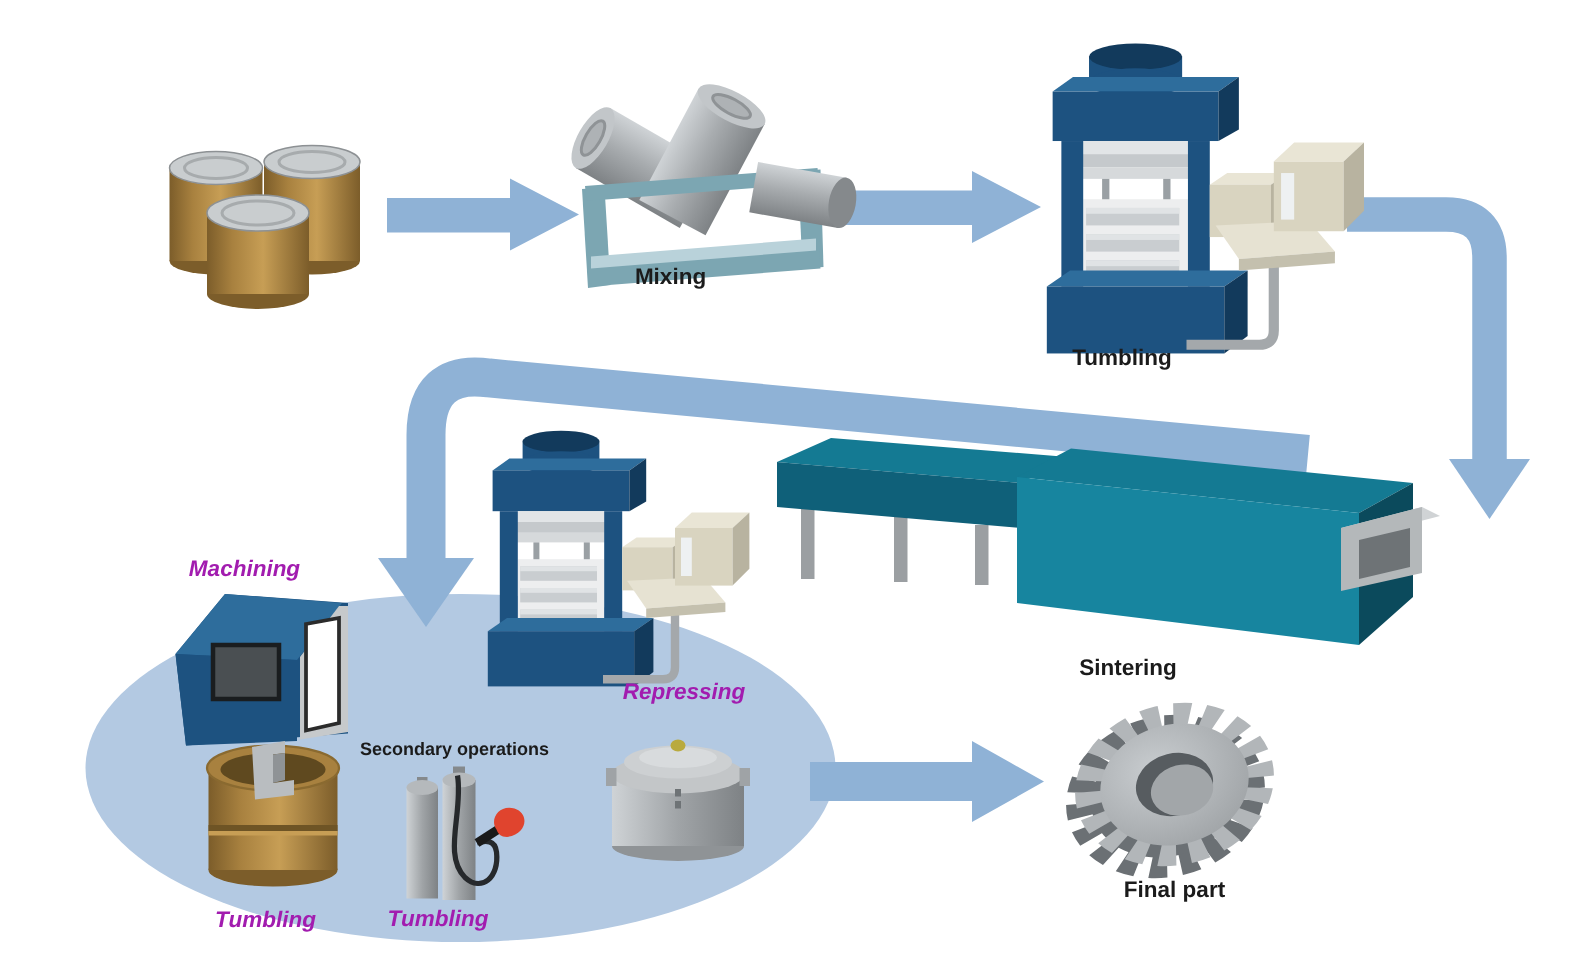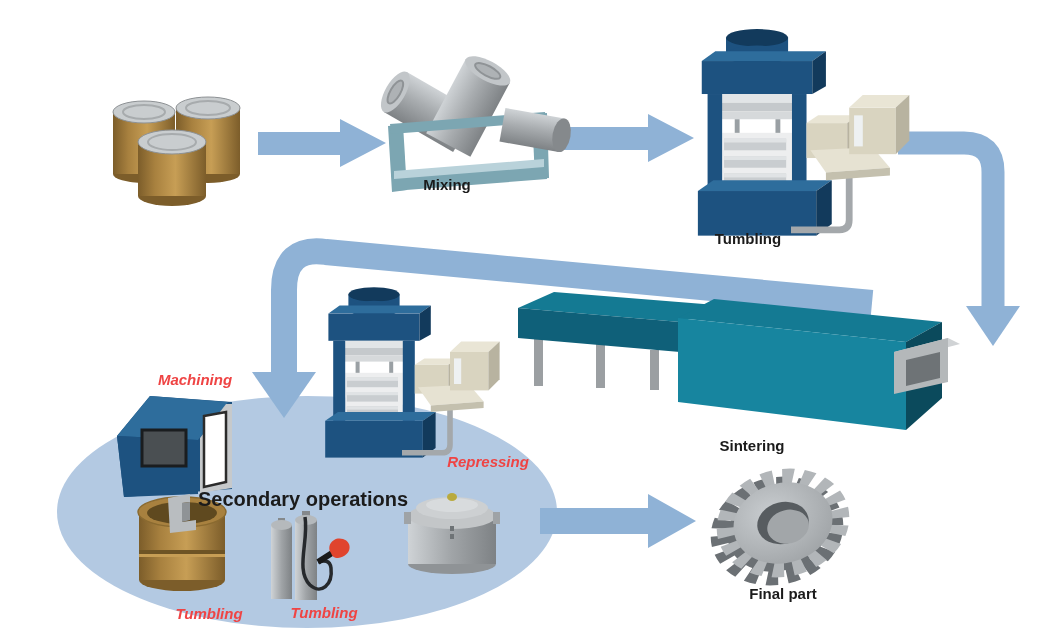--- a/index.html
+++ b/index.html
@@ -17,22 +17,21 @@
     font-weight:700;
     font-size:15px;
     line-height:19px;
     color:#1b1b1b;
     text-align:center;
     white-space:nowrap;
   }
   .label.it{
     font-style:italic;
     font-weight:600;
-    color:#ef4444;
-    margin-left:32px;
+    color:#a21caf;
   }
   .label span{display:block;}
 </style>
 </head>
 <body>
 
 <div class="stage">
 
 <svg class="diagram-svg" width="1059" height="636" viewBox="0 0 1059 636">
   <defs>
@@ -230,21 +229,21 @@
   <div class="label" style="left:447px; top:175px;">Mixing</div>
 
   <div class="label" style="left:748px; top:229px;">Tumbling</div>
 
   <div class="label" style="left:752px; top:412px;margin-top:24px;">Sintering</div>
 
   <div class="label it" style="left:163px; top:370px;">Machining</div>
 
   <div class="label it" style="left:456px; top:452px;">Repressing</div>
 
-  <div class="label" style="left:303px; top:490px; font-size:20px;">Secondary operations</div>
+  <div class="label" style="left:303px; top:490px; font-size:12px;">Secondary operations</div>
 
   <div class="label it" style="left:177px; top:604px;">Tumbling</div>
 
   <div class="label it" style="left:292px; top:603px;">Tumbling</div>
 
 
   <div class="label" style="left:783px; top:584px;">Final part</div>
 
 </div>
 

